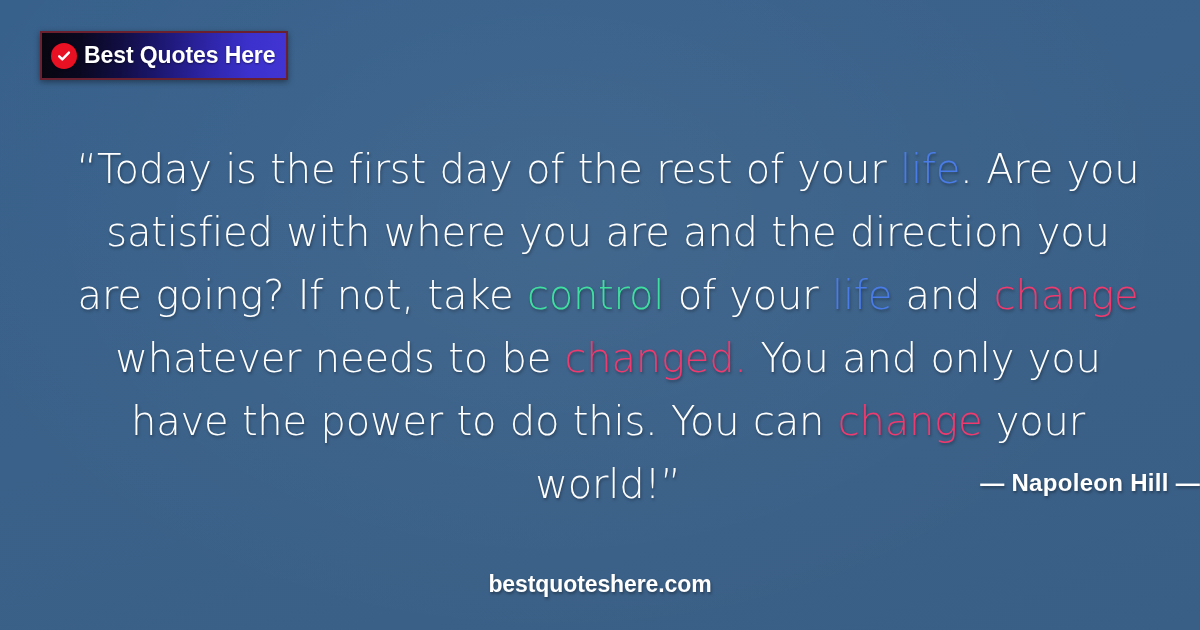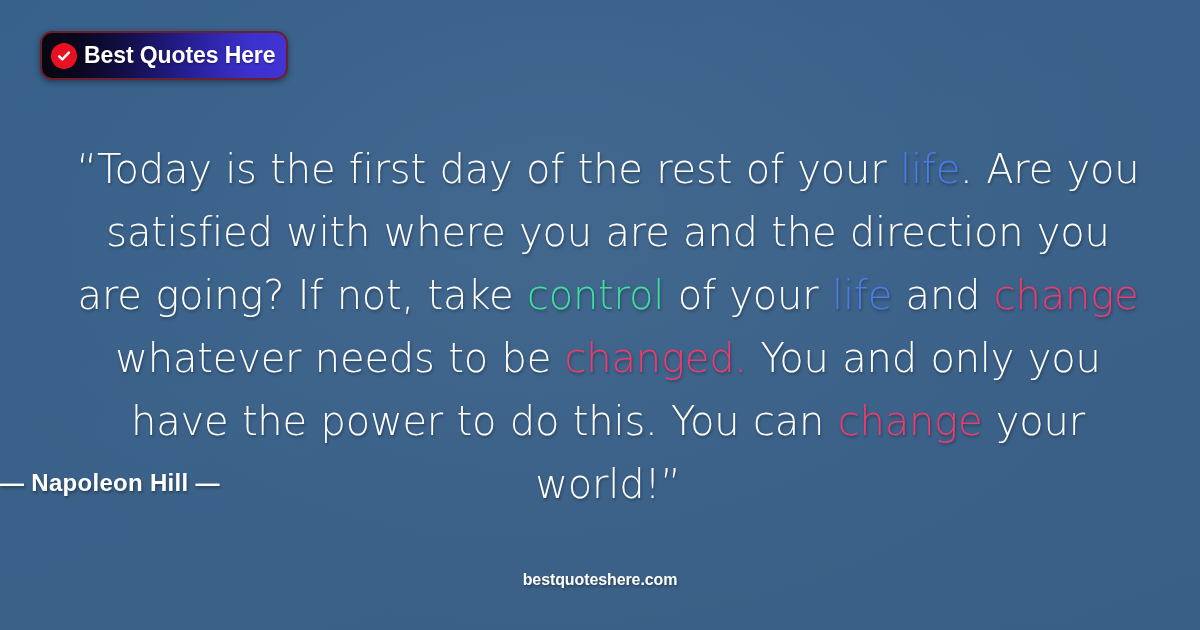--- a/index.html
+++ b/index.html
@@ -44,21 +44,21 @@
     padding:0 11px 0 9px;
     background:linear-gradient(93deg,
         #07060f 0%,
         #0a0820 16%,
         #120e45 33%,
         #201a7e 53%,
         #2f26ad 70%,
         #3c31cc 85%,
         #4134d4 100%);
     border:2px solid #6b2030;
-    border-radius:12px;
+    border-radius:0;
     box-shadow:0 2px 6px rgba(0,0,0,0.40);
   }
 
   #badge .check-wrap {
     width:26px;
     height:26px;
     flex:0 0 26px;
     border-radius:50%;
     background:#e81123;
     display:flex;
@@ -104,39 +104,39 @@
   #quote-text .c-blue  { color:#4a7ce8; }
   #quote-text .c-green { color:#3fdfa0; }
   #quote-text .c-pink  { color:#ee3a6e; }
 
   
   #attribution {
     position:absolute;
     left:0;
     right:0;
     top:469px;
-    text-align:left;
+    text-align:right;
     color:#ffffff;
     font-family:"Liberation Sans", sans-serif;
     font-size:24px;
     font-weight:bold;
     letter-spacing:0.3px;
     text-shadow:1px 2px 3px rgba(0,0,0,0.36);
   }
 
   
   #site-url {
     position:absolute;
     left:0;
     right:0;
     top:571px;
     text-align:center;
     color:#ffffff;
     font-family:"Liberation Sans", sans-serif;
-    font-size:16px;
+    font-size:23px;
     font-weight:bold;
     letter-spacing:-0.1px;
     text-shadow:1px 2px 3px rgba(0,0,0,0.36);
   }
 </style>
 </head>
 <body>
 
 <div id="card">
 

